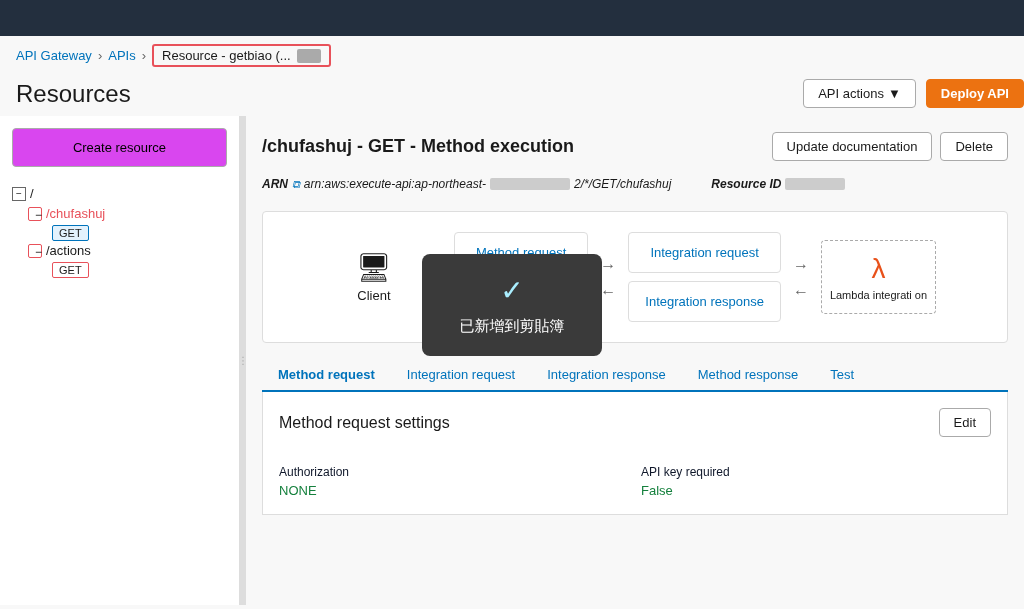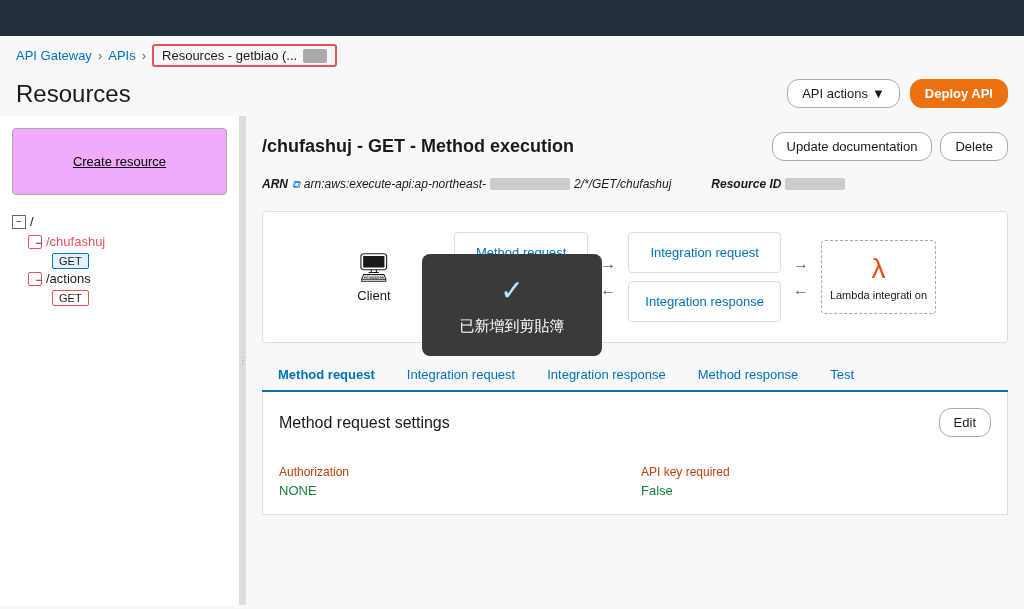--- a/index.html
+++ b/index.html
@@ -9,34 +9,34 @@
     .top-bar { background: #232f3e; height: 36px; display: flex; align-items: center; padding: 0 16px; }
 
     
     .breadcrumb-area { padding: 8px 16px; display: flex; align-items: center; gap: 6px; font-size: 13px; }
     .breadcrumb-area a { color: #0073bb; text-decoration: none; }
     .breadcrumb-separator { color: #666; }
     .breadcrumb-current { border: 2px solid #e8515a; padding: 2px 8px; border-radius: 3px; display: flex; align-items: center; gap: 6px; }
     .breadcrumb-current .icon-blurred { display: inline-block; width: 24px; height: 14px; background: #aaa; border-radius: 2px; vertical-align: middle; }
 
     
-    .page-header { padding: 4px 16px 8px 16px; display: flex; align-items: center; justify-content: space-between; }
+    .page-header { padding: 4px 0 8px 16px; display: flex; align-items: center; justify-content: space-between; }
     .page-title { font-size: 24px; font-weight: 300; }
     .header-actions { display: flex; gap: 10px; align-items: center; }
 
-    .btn { padding: 6px 14px; border-radius: 12px; cursor: pointer; font-size: 13px; border: 1px solid; }
+    .btn { padding: 6px 14px; border-radius: 4px; cursor: pointer; font-size: 13px; border: 1px solid; }
     .btn-secondary { background: #fff; border-color: #aaa; color: #1a1a1a; }
     .btn-primary { background: #ec7211; border-color: #ec7211; color: #fff; font-weight: bold; }
     .btn-with-arrow { display: flex; align-items: center; gap: 4px; }
 
     .content-layout { display: flex; height: calc(100vh - 120px); }
 
     
     .sidebar { width: 240px; min-width: 200px; background: #fff; border-right: 1px solid #ddd; padding: 12px; overflow-y: auto; flex-shrink: 0; }
-    .create-resource-btn { width: 100%; padding: 25px 12px; border: 1px solid #aaa; background: #f0abfc; border-radius: 4px; cursor: pointer; font-size: 13px; margin-bottom: 16px; text-decoration: underline; }
+    .create-resource-btn { width: 100%; padding: 11px 12px; border: 1px solid #aaa; background: #d946ef; border-radius: 4px; cursor: pointer; font-size: 13px; margin-bottom: 16px; }
 
     .resource-tree { font-size: 13px; }
     .tree-root { display: flex; align-items: center; gap: 4px; padding: 3px 0; cursor: pointer; }
     .tree-expand-icon { display: inline-block; width: 14px; height: 14px; border: 1px solid #666; font-size: 10px; text-align: center; line-height: 12px; }
     .tree-item { margin-left: 16px; }
     .tree-resource { display: flex; align-items: center; gap: 4px; padding: 2px 0; cursor: pointer; }
     .resource-label { color: #1a1a1a; }
     .resource-box { border: 1.5px solid #e8515a; padding: 1px 6px; border-radius: 2px; font-size: 12px; cursor: pointer; }
     .method-tag { border: 1.5px solid #e8515a; padding: 1px 6px; border-radius: 2px; font-size: 11px; color: #1a1a1a; cursor: pointer; margin-left: 24px; margin-top: 2px; display: inline-block; }
     .method-tag.active { background: #e3f2fd; border-color: #0073bb; }
@@ -75,41 +75,41 @@
     .tabs-bar { display: flex; border-bottom: 2px solid #0073bb; margin-bottom: 0; }
     .tab { padding: 8px 16px; cursor: pointer; font-size: 13px; border-bottom: 2px solid transparent; margin-bottom: -2px; color: #0073bb; }
     .tab.active { border-bottom: 2px solid #0073bb; color: #0073bb; font-weight: bold; }
 
     
     .settings-panel { background: #fff; border: 1px solid #ddd; border-top: none; padding: 16px; }
     .settings-header { display: flex; justify-content: space-between; align-items: center; margin-bottom: 28px; }
     .settings-title { font-size: 16px; font-weight: 500; }
     .settings-grid { display: grid; grid-template-columns: 1fr 1fr; gap: 12px; }
     .setting-item { display: flex; flex-direction: column; gap: 4px; }
-    .setting-label { font-size: 12px; color: #c2410c; }
+    .setting-label { font-size: 12px; color: #0f172a; }
     .setting-value { font-size: 13px; color: #15803d; }
 
     
     .toast-overlay { position: fixed; top: 50%; left: 50%; transform: translate(-50%, -50%); z-index: 1000; }
     .toast { background: #3a3a3a; color: #fff; border-radius: 8px; padding: 20px 32px; display: flex; flex-direction: column; align-items: center; gap: 10px; min-width: 180px; }
     .toast-check { font-size: 28px; color: #aef; }
     .toast-text { font-size: 15px; color: #fff; }
   </style>
 </head>
 <body>
 
 <div class="top-bar"></div>
 
 <div class="breadcrumb-area">
   <a>API Gateway</a>
   <span class="breadcrumb-separator">›</span>
   <a>APIs</a>
   <span class="breadcrumb-separator">›</span>
   <span class="breadcrumb-current">
-    <span>Resources - getbiao (...</span>
+    <span>Resource - getbiao (...</span>
     <span class="icon-blurred"></span>
   </span>
 </div>
 
 <div class="page-header">
   <h1 class="page-title">Resources</h1>
   <div class="header-actions">
     <button class="btn btn-secondary btn-with-arrow">
       <span>API actions</span>
       <span>▼</span>

